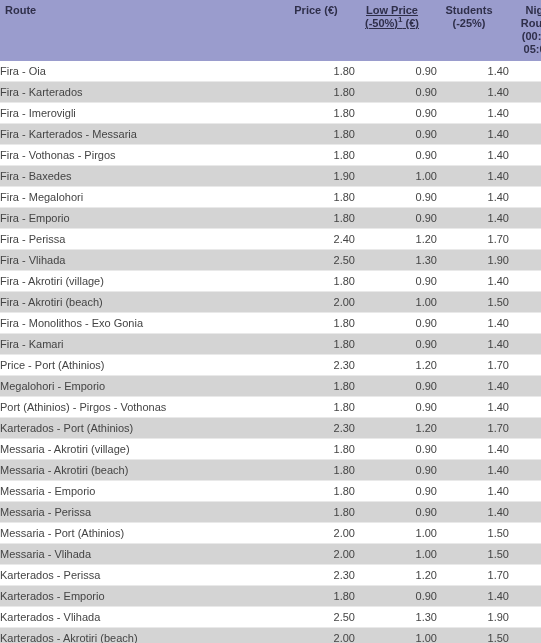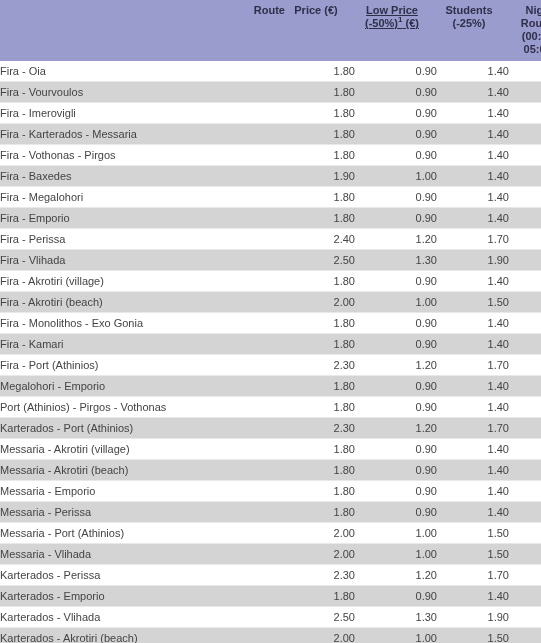--- a/index.html
+++ b/index.html
@@ -24,21 +24,21 @@
     background: #9a9ccd;
     color: #2f2f4a;
     font-weight: bold;
     font-size: 11px;
     vertical-align: top;
     padding: 4px 0 5px 0;
     line-height: 13px;
     border: none;
   }
   th.col-route {
-    text-align: right;
+    text-align: left;
     padding-left: 5px !important;
     width: 280px;
   }
   th.col-num {
     text-align: right;
     padding-right: 8px !important;
   }
   th.col-price   { width: 62px; }
   th.col-low     { width: 74px; text-decoration: underline; }
   th.col-stud    { width: 64px; margin-top: 20px; }
@@ -106,21 +106,21 @@
   </thead>
   <tbody id="fare-table-body">
       <tr class="odd">
         <td class="route-cell">Fira - Oia</td>
         <td class="num-cell">1.80</td>
         <td class="num-cell">0.90</td>
         <td class="num-cell">1.40</td>
         <td class="num-cell night-cell">2.30</td>
       </tr>
       <tr class="even">
-        <td class="route-cell">Fira - Vourvoulos</td>
+        <td class="route-cell">Fira - Karterados</td>
         <td class="num-cell">1.80</td>
         <td class="num-cell">0.90</td>
         <td class="num-cell">1.40</td>
         <td class="num-cell night-cell">2.30</td>
       </tr>
       <tr class="odd">
         <td class="route-cell">Fira - Imerovigli</td>
         <td class="num-cell">1.80</td>
         <td class="num-cell">0.90</td>
         <td class="num-cell">1.40</td>
@@ -197,21 +197,21 @@
         <td class="num-cell night-cell">2.30</td>
       </tr>
       <tr class="even">
         <td class="route-cell">Fira - Kamari</td>
         <td class="num-cell">1.80</td>
         <td class="num-cell">0.90</td>
         <td class="num-cell">1.40</td>
         <td class="num-cell night-cell">2.30</td>
       </tr>
       <tr class="odd">
-        <td class="route-cell">Fira - Port (Athinios)</td>
+        <td class="route-cell">Price - Port (Athinios)</td>
         <td class="num-cell">2.30</td>
         <td class="num-cell">1.20</td>
         <td class="num-cell">1.70</td>
         <td class="num-cell night-cell">2.90</td>
       </tr>
       <tr class="even">
         <td class="route-cell">Megalohori - Emporio</td>
         <td class="num-cell">1.80</td>
         <td class="num-cell">0.90</td>
         <td class="num-cell">1.40</td>

